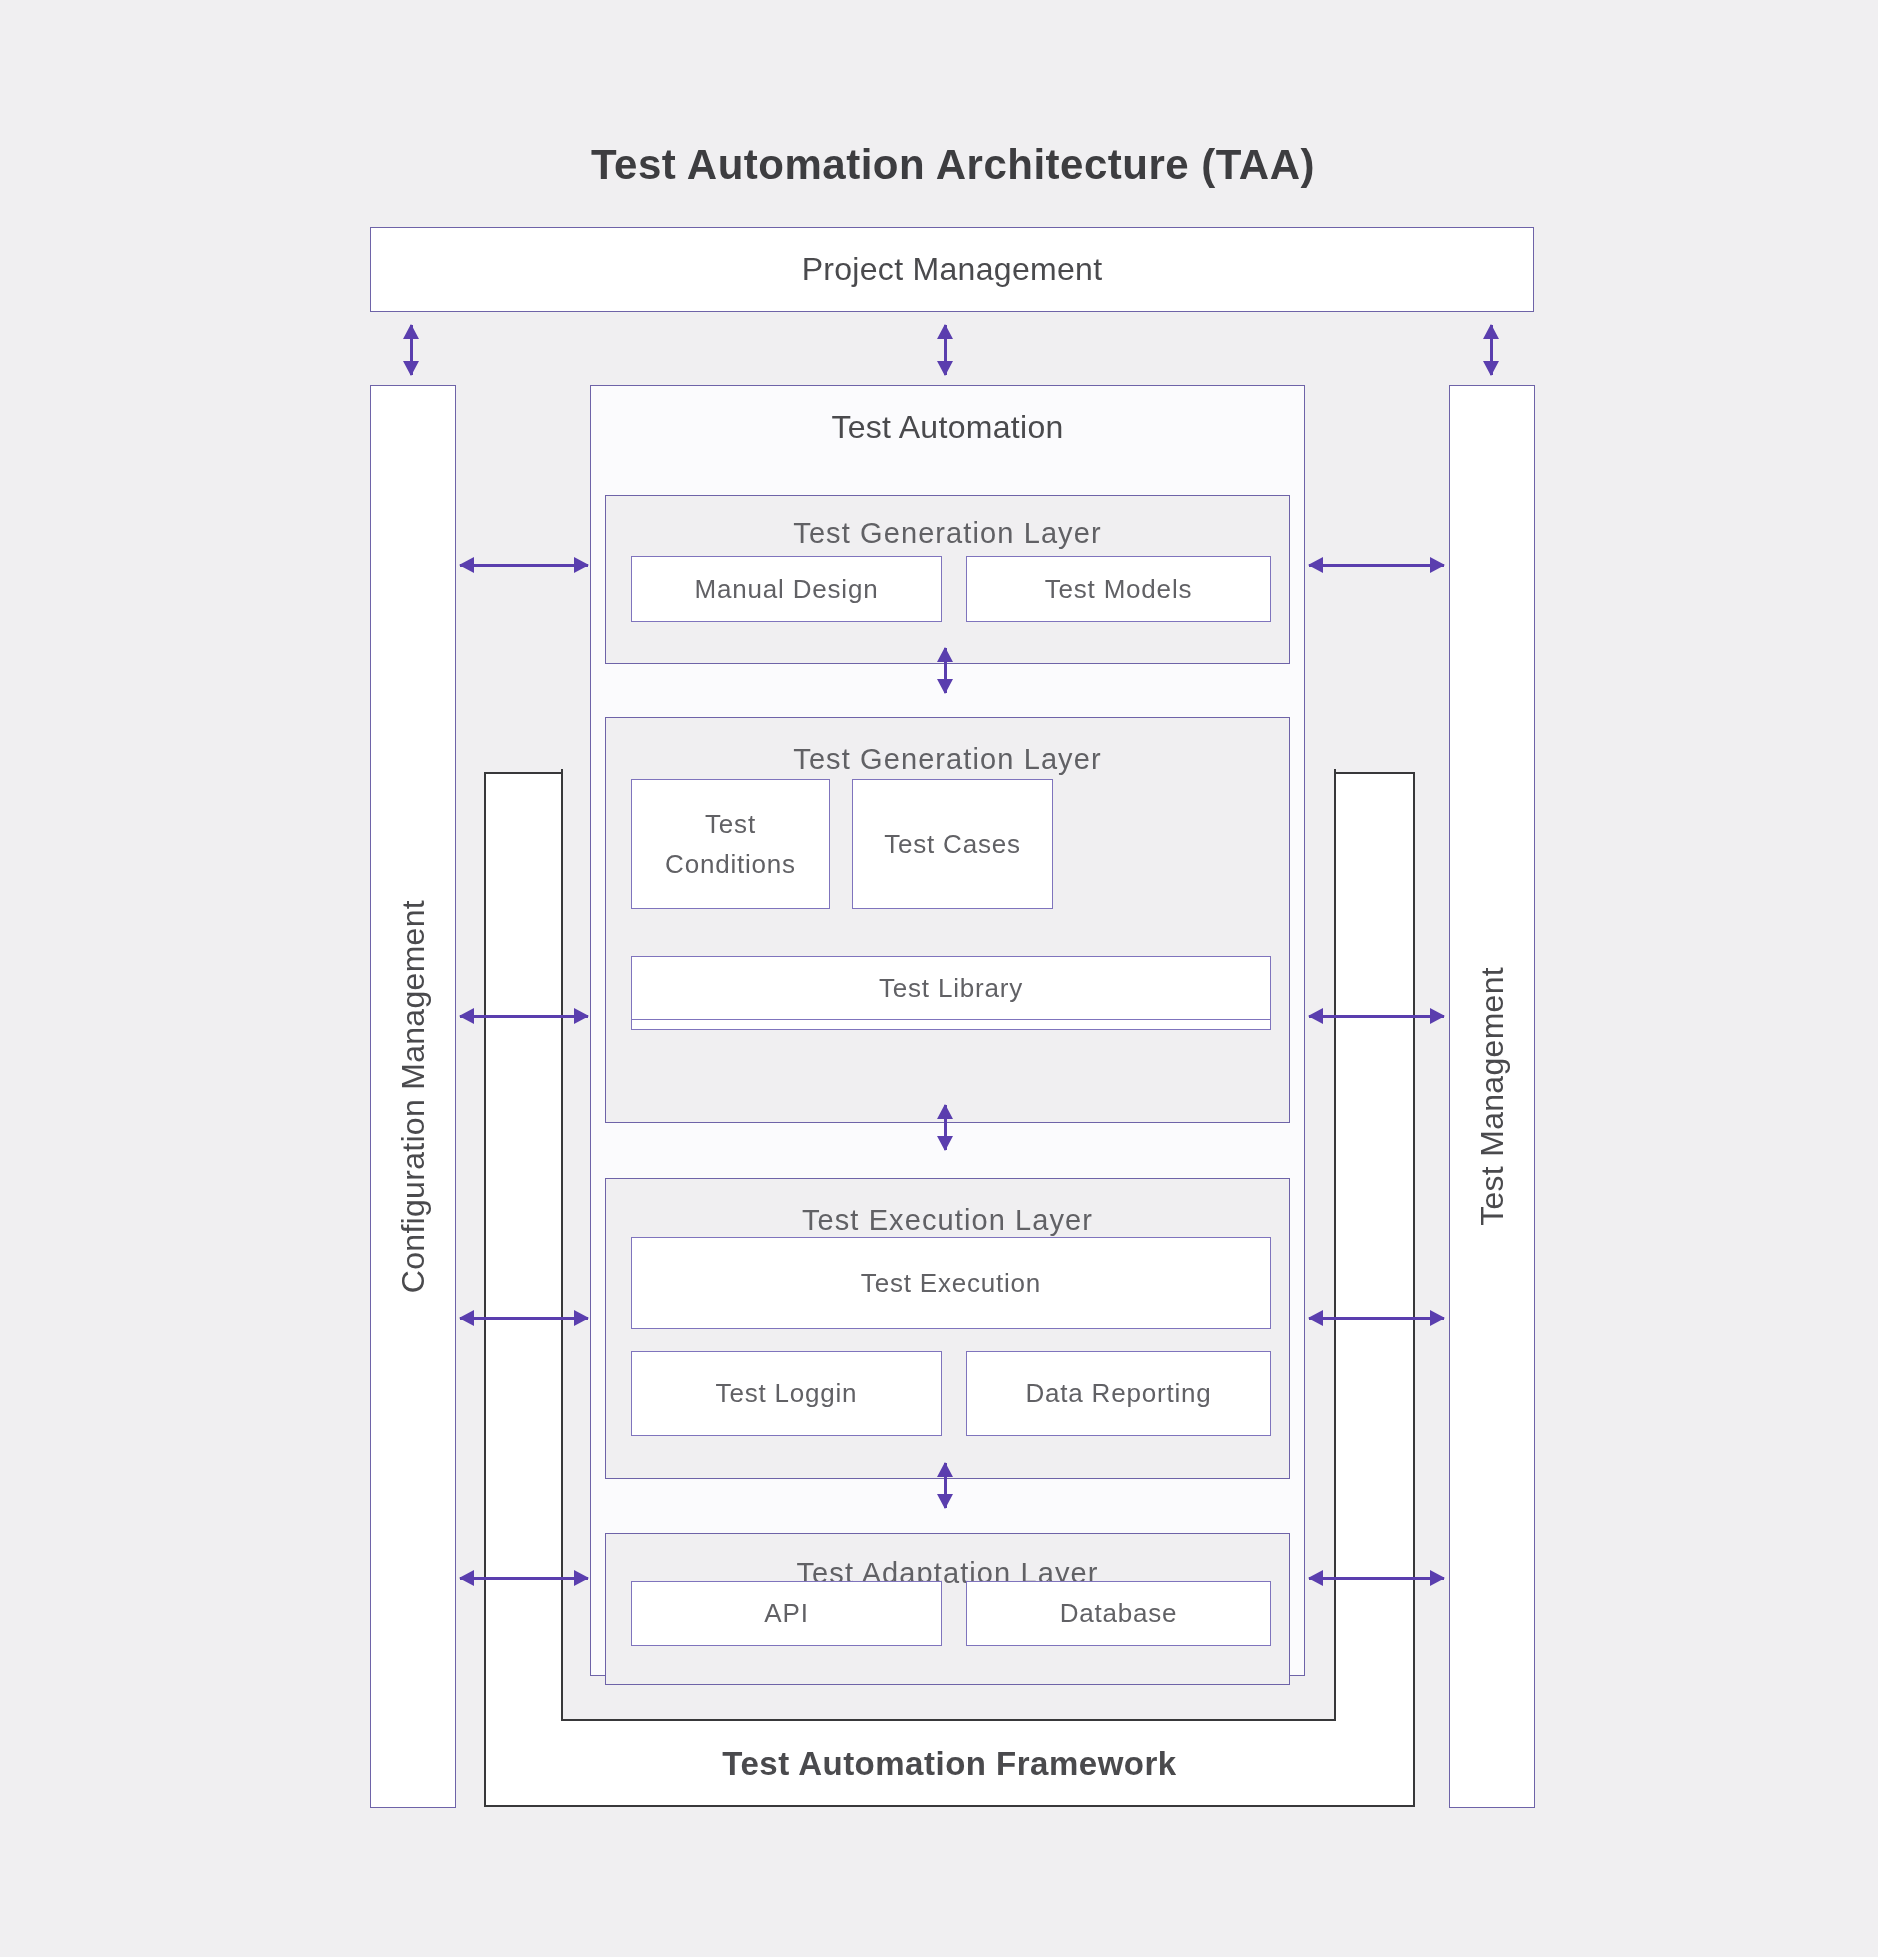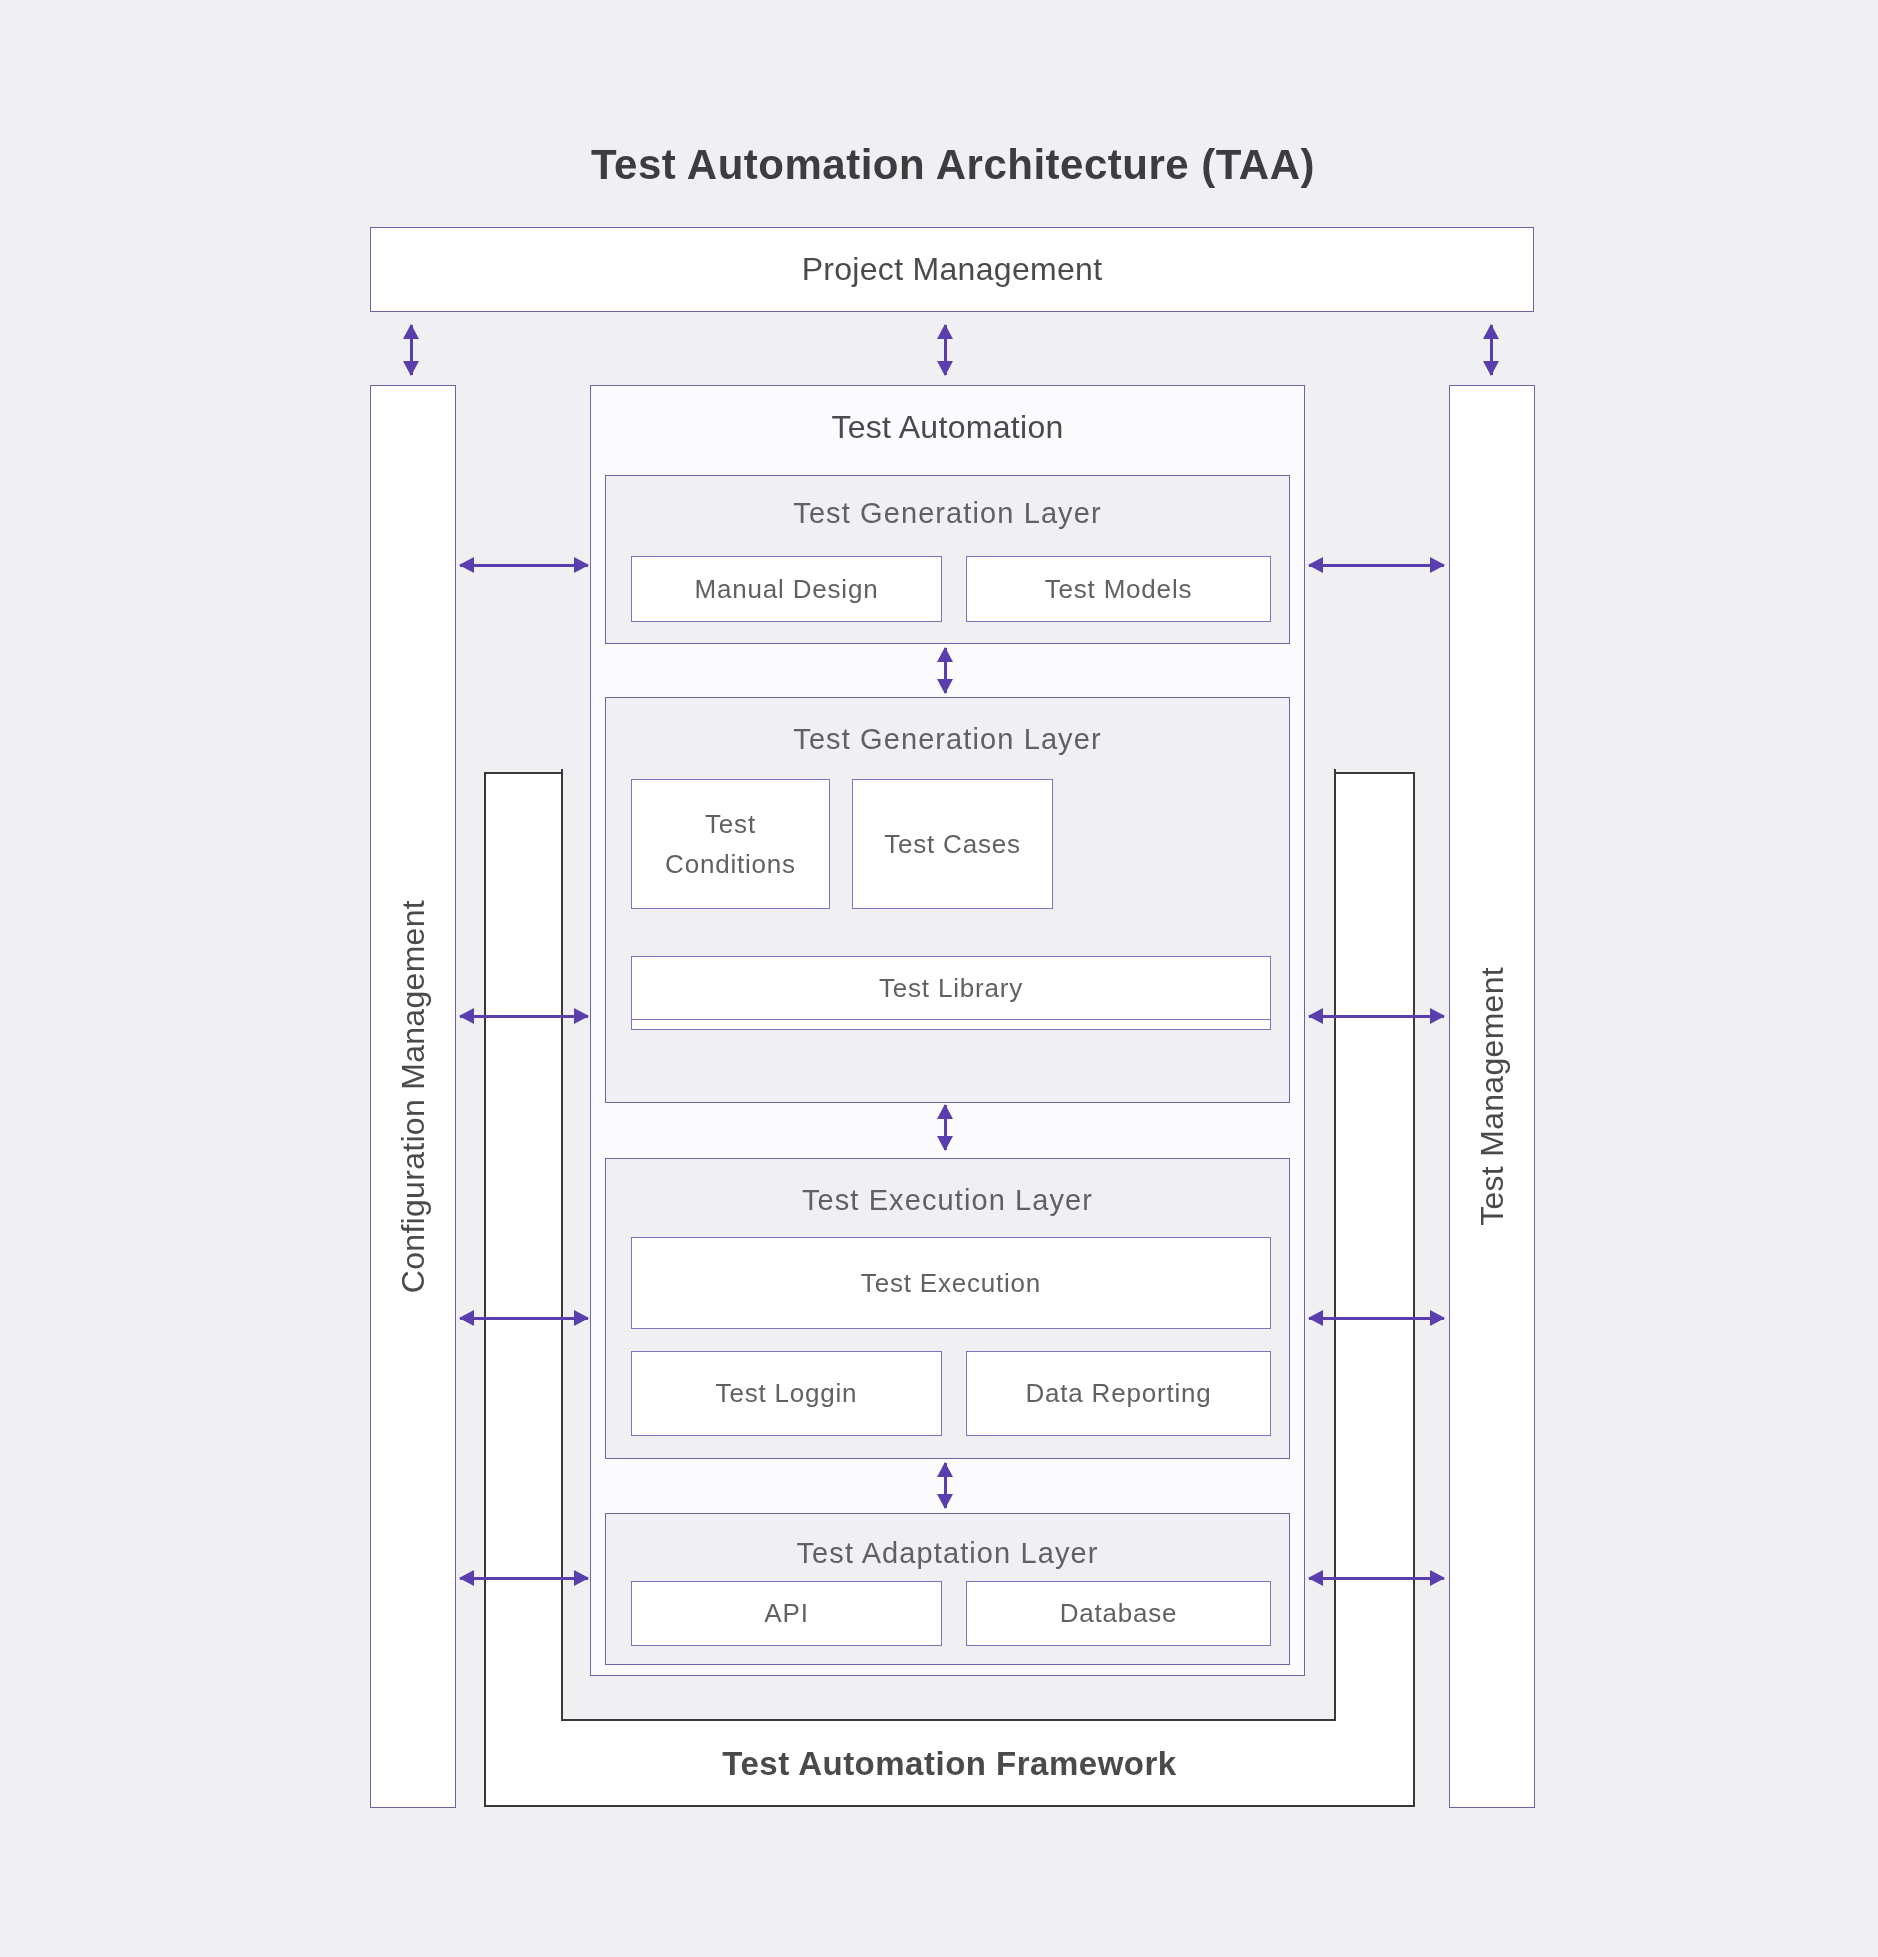--- a/index.html
+++ b/index.html
@@ -29,21 +29,21 @@
     background:var(--box-white);border:2.9px solid var(--dark-border);z-index:1;}
   .fw-cutout{position:absolute;left:561px;top:769px;width:775px;height:952px;
     background:var(--background);border:2.9px solid var(--dark-border);border-top:none;z-index:2;}
   .fw-label{position:absolute;left:484px;top:1724px;width:931px;height:80px;z-index:3;
     display:flex;align-items:center;justify-content:center;font-size:33px;font-weight:bold;
     color:var(--heading-text);letter-spacing:0.5px;}
 
   .ta-box{left:590px;top:385px;width:715px;height:1291px;background:var(--panel-tint);z-index:3;}
   .ta-title{position:absolute;left:590px;top:409px;width:715px;text-align:center;z-index:4;}
 
-  .layer{position:absolute;background:var(--background);border:1.9px solid var(--accent-border);z-index:4;}
+  .layer{position:absolute;background:var(--background);border:1.9px solid var(--accent-border);z-index:4;margin-top:20px;}
   .layer-title{position:absolute;width:100%;text-align:center;font-size:29px;color:#5d5d60;
     letter-spacing:1.1px;color:var(--label-text);}
   .l1{left:605px;top:475px;width:685px;height:169px;}
   .l2{left:605px;top:697px;width:685px;height:406px;}
   .l3{left:605px;top:1158px;width:685px;height:301px;}
   .l4{left:605px;top:1513px;width:685px;height:152px;}
   .l1 .layer-title{top:21px;} .l2 .layer-title{top:25px;}
   .l3 .layer-title{top:25px;} .l4 .layer-title{top:23px;}
 
   .node{position:absolute;background:var(--box-white);border:1.9px solid var(--inner-border);

